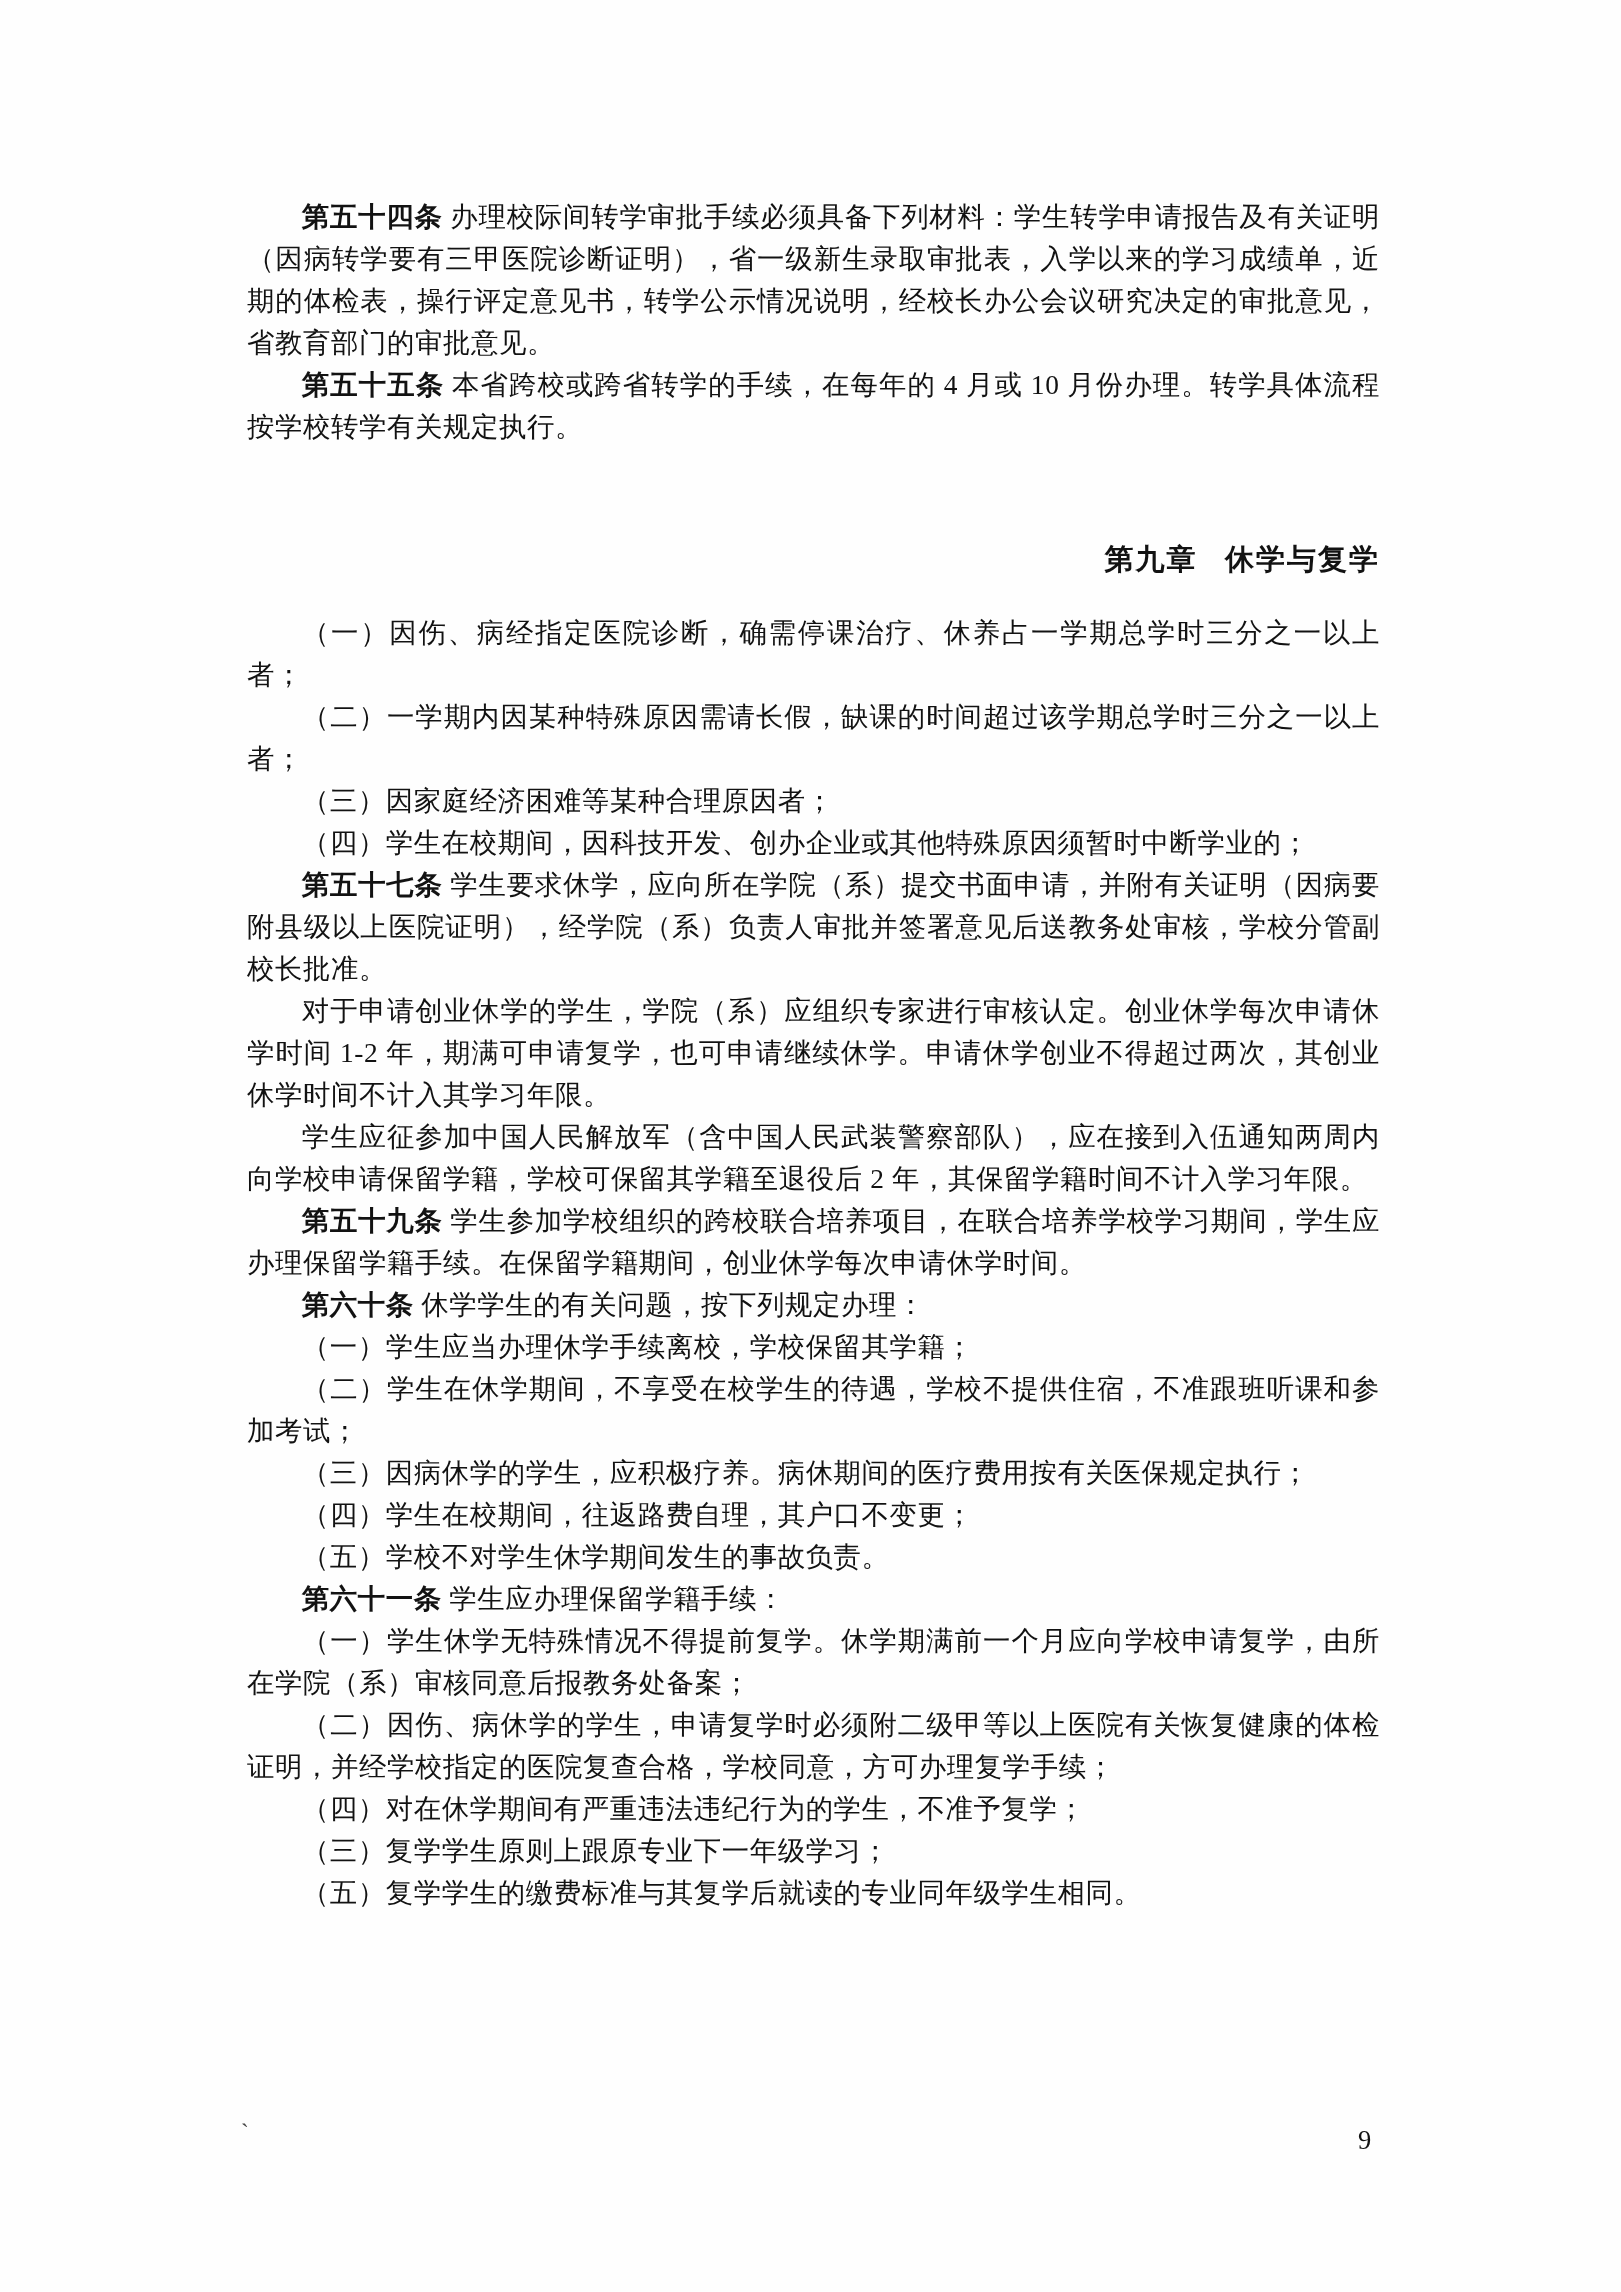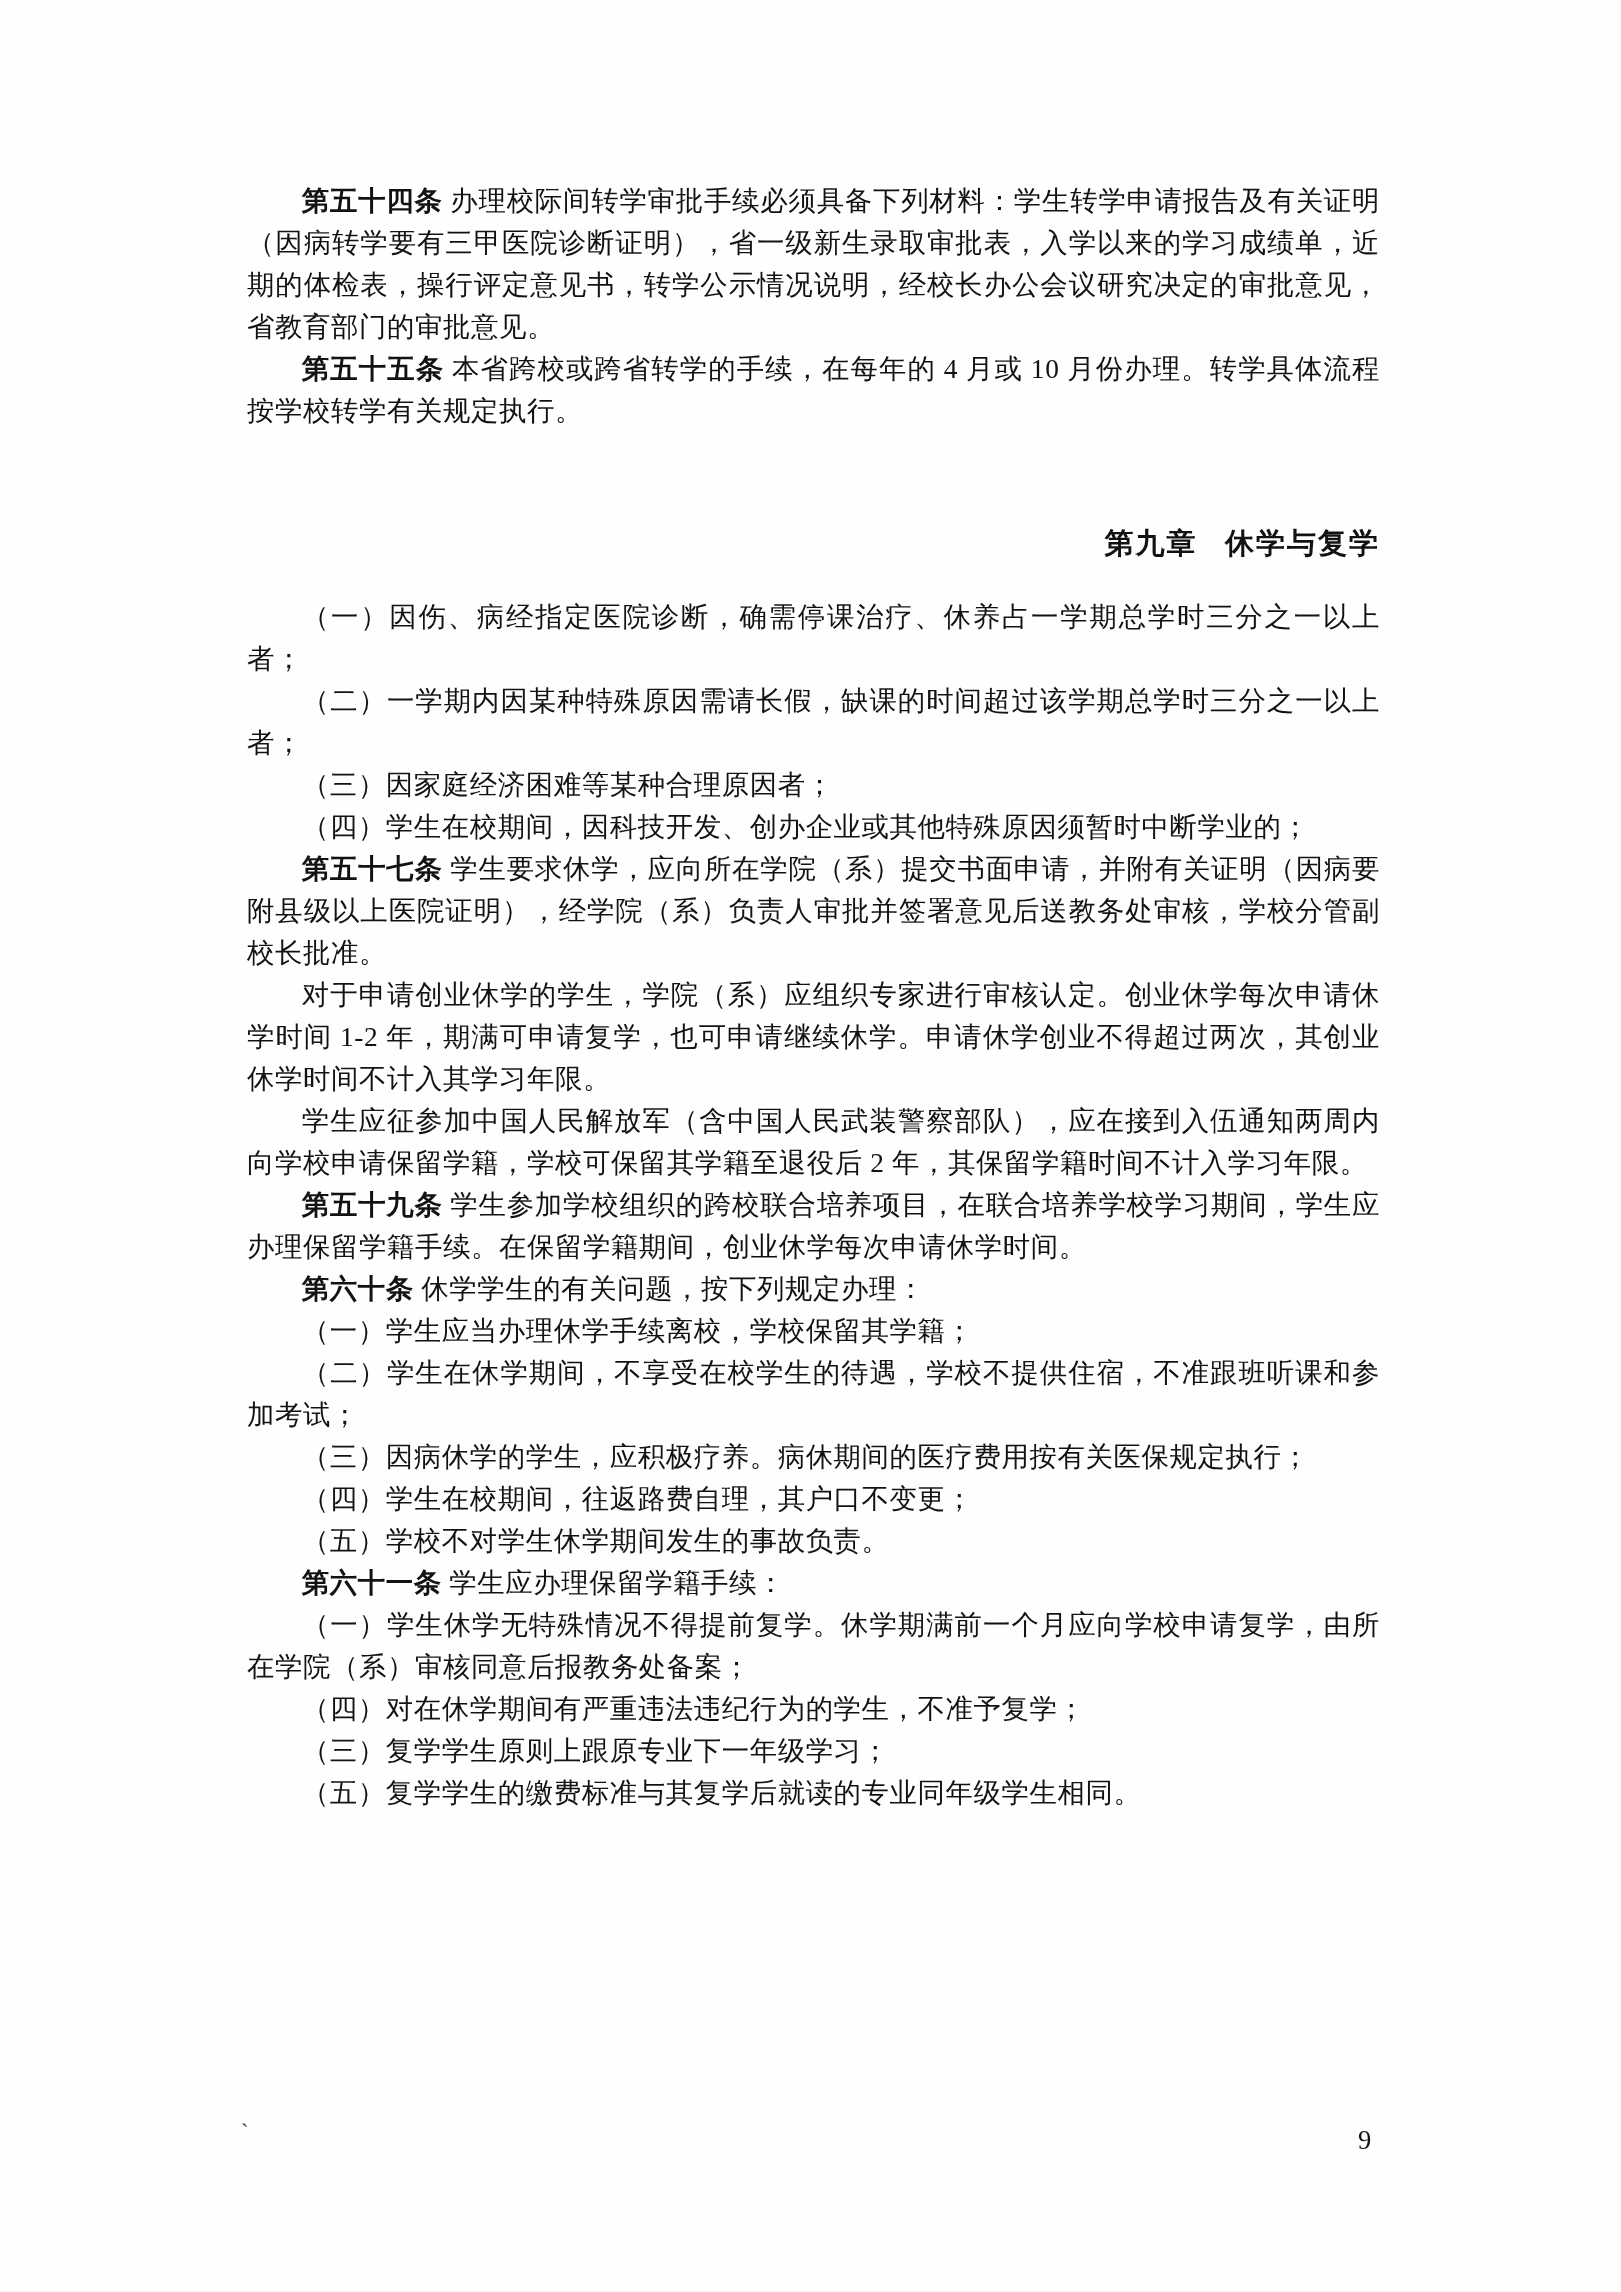--- a/index.html
+++ b/index.html
@@ -7,21 +7,21 @@
     position:relative;
     width:1621px;height:2293px;
     margin:0 auto;
     background:#fefefe;
     font-family:"Liberation Serif","DejaVu Serif",serif;
     color:#121212;
     overflow:hidden;
   }
   .content{
     position:absolute;
-    left:247px;top:180px;
+    left:247px;top:196px;
     width:1133px;
   }
   .content p{
     margin:0;
     font-size:27.4px;
     line-height:42px;
     letter-spacing:0.6px;
     text-align:justify;
     text-justify:inter-ideograph;
     text-indent:2em;
@@ -70,20 +70,21 @@
         <p><span>学生应征参加中国人民解放军（含中国人民武装警察部队），应在接到入伍通知两周内向学校申请保留学籍，学校可保留其学籍至退役后 2 年，其保留学籍时间不计入学习年限。</span></p>
         <p><b>第五十九条</b> <span>学生参加学校组织的跨校联合培养项目，在联合培养学校学习期间，学生应办理保留学籍手续。在保留学籍期间，创业休学每次申请休学时间。</span></p>
         <p><b>第六十条</b> <span>休学学生的有关问题，按下列规定办理：</span></p>
         <p><span>（一）学生应当办理休学手续离校，学校保留其学籍；</span></p>
         <p><span>（二）学生在休学期间，不享受在校学生的待遇，学校不提供住宿，不准跟班听课和参加考试；</span></p>
         <p><span>（三）因病休学的学生，应积极疗养。病休期间的医疗费用按有关医保规定执行；</span></p>
         <p><span>（四）学生在校期间，往返路费自理，其户口不变更；</span></p>
         <p><span>（五）学校不对学生休学期间发生的事故负责。</span></p>
         <p><b>第六十一条</b> <span>学生应办理保留学籍手续：</span></p>
         <p><span>（一）学生休学无特殊情况不得提前复学。休学期满前一个月应向学校申请复学，由所在学院（系）审核同意后报教务处备案；</span></p>
+        <p><span>（二）因伤、病休学的学生，申请复学时必须附二级甲等以上医院有关恢复健康的体检证明，并经学校指定的医院复查合格，学校同意，方可办理复学手续；</span></p>
         <p><span>（四）对在休学期间有严重违法违纪行为的学生，不准予复学；</span></p>
         <p><span>（三）复学学生原则上跟原专业下一年级学习；</span></p>
         <p><span>（五）复学学生的缴费标准与其复学后就读的专业同年级学生相同。</span></p>
       </div>
   </div>
   <span class="stray">`</span>
   <span class="pageno">9</span>
 </div>
 
 

